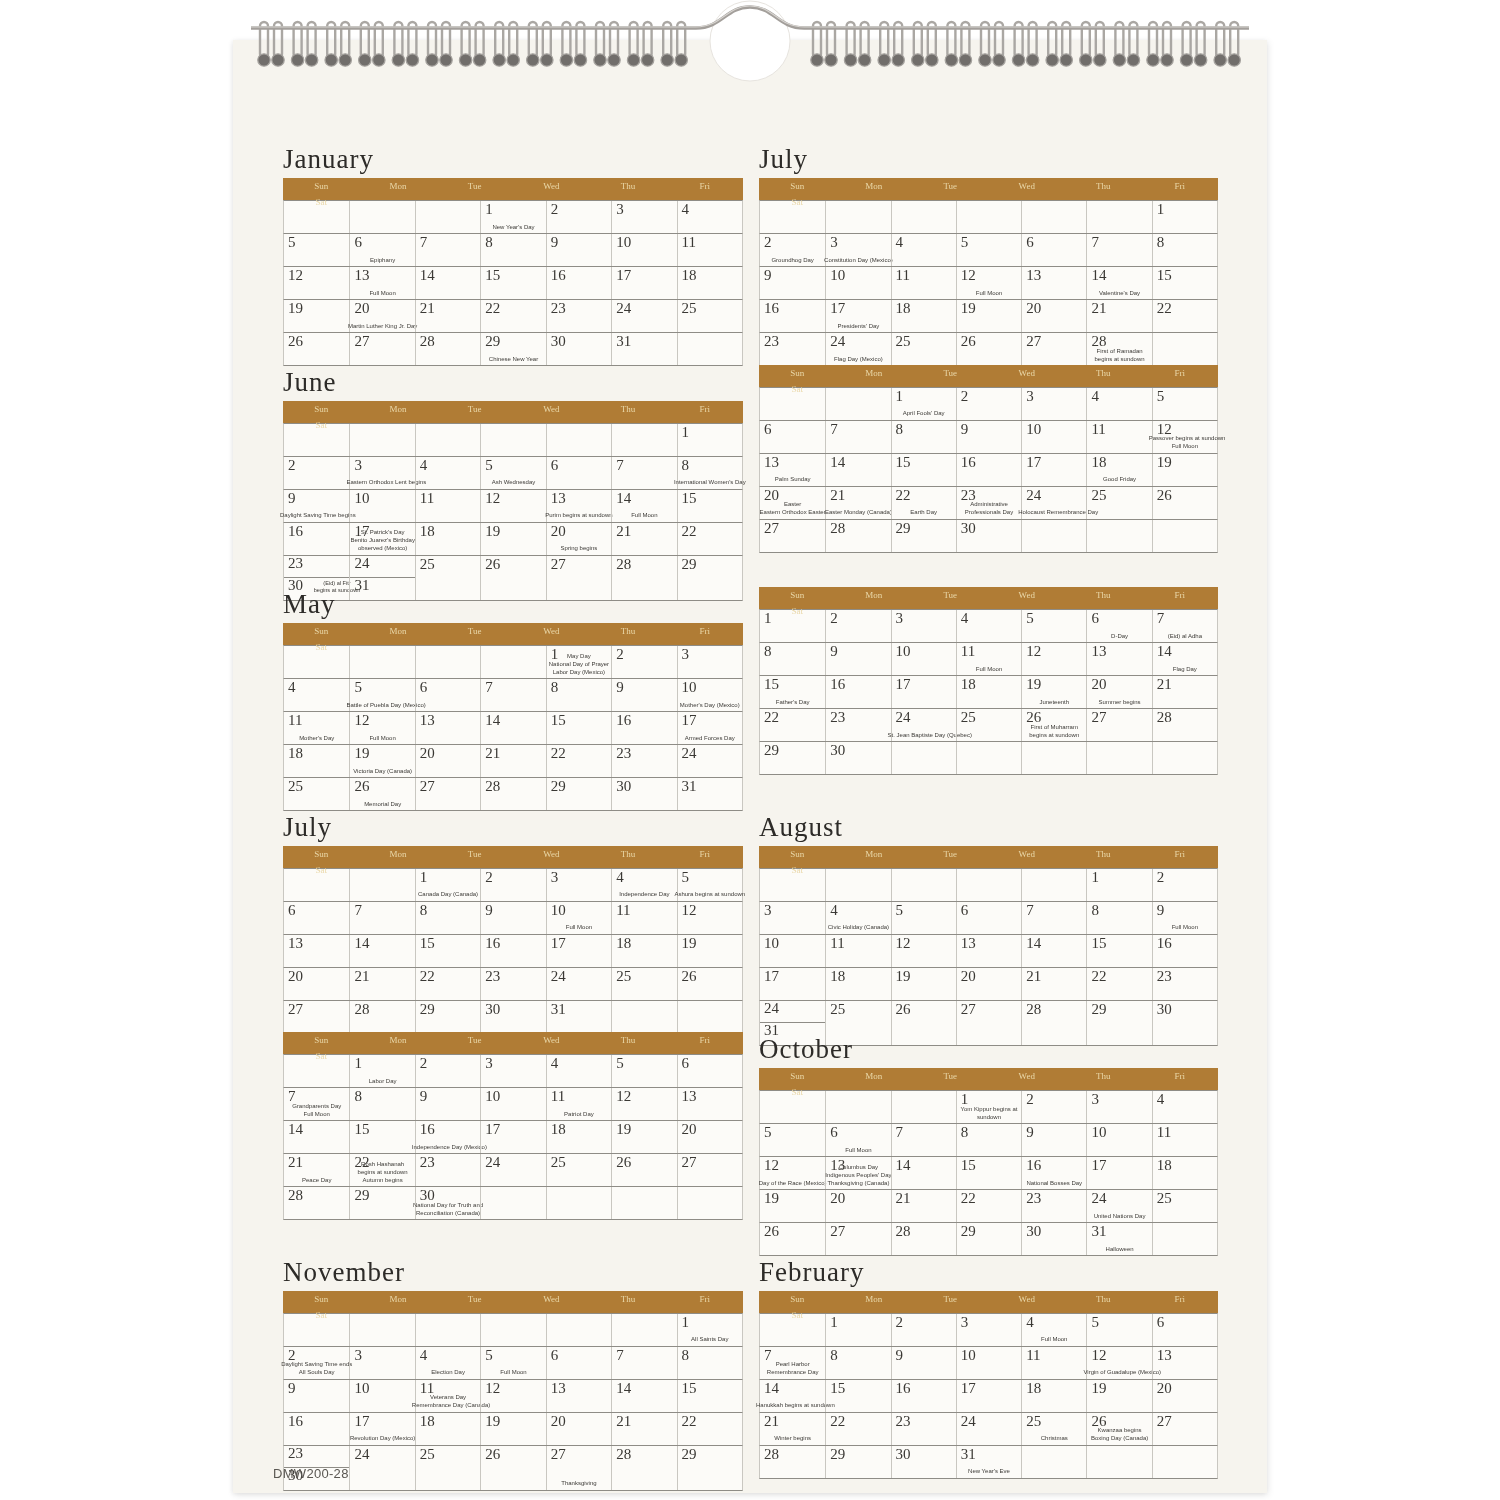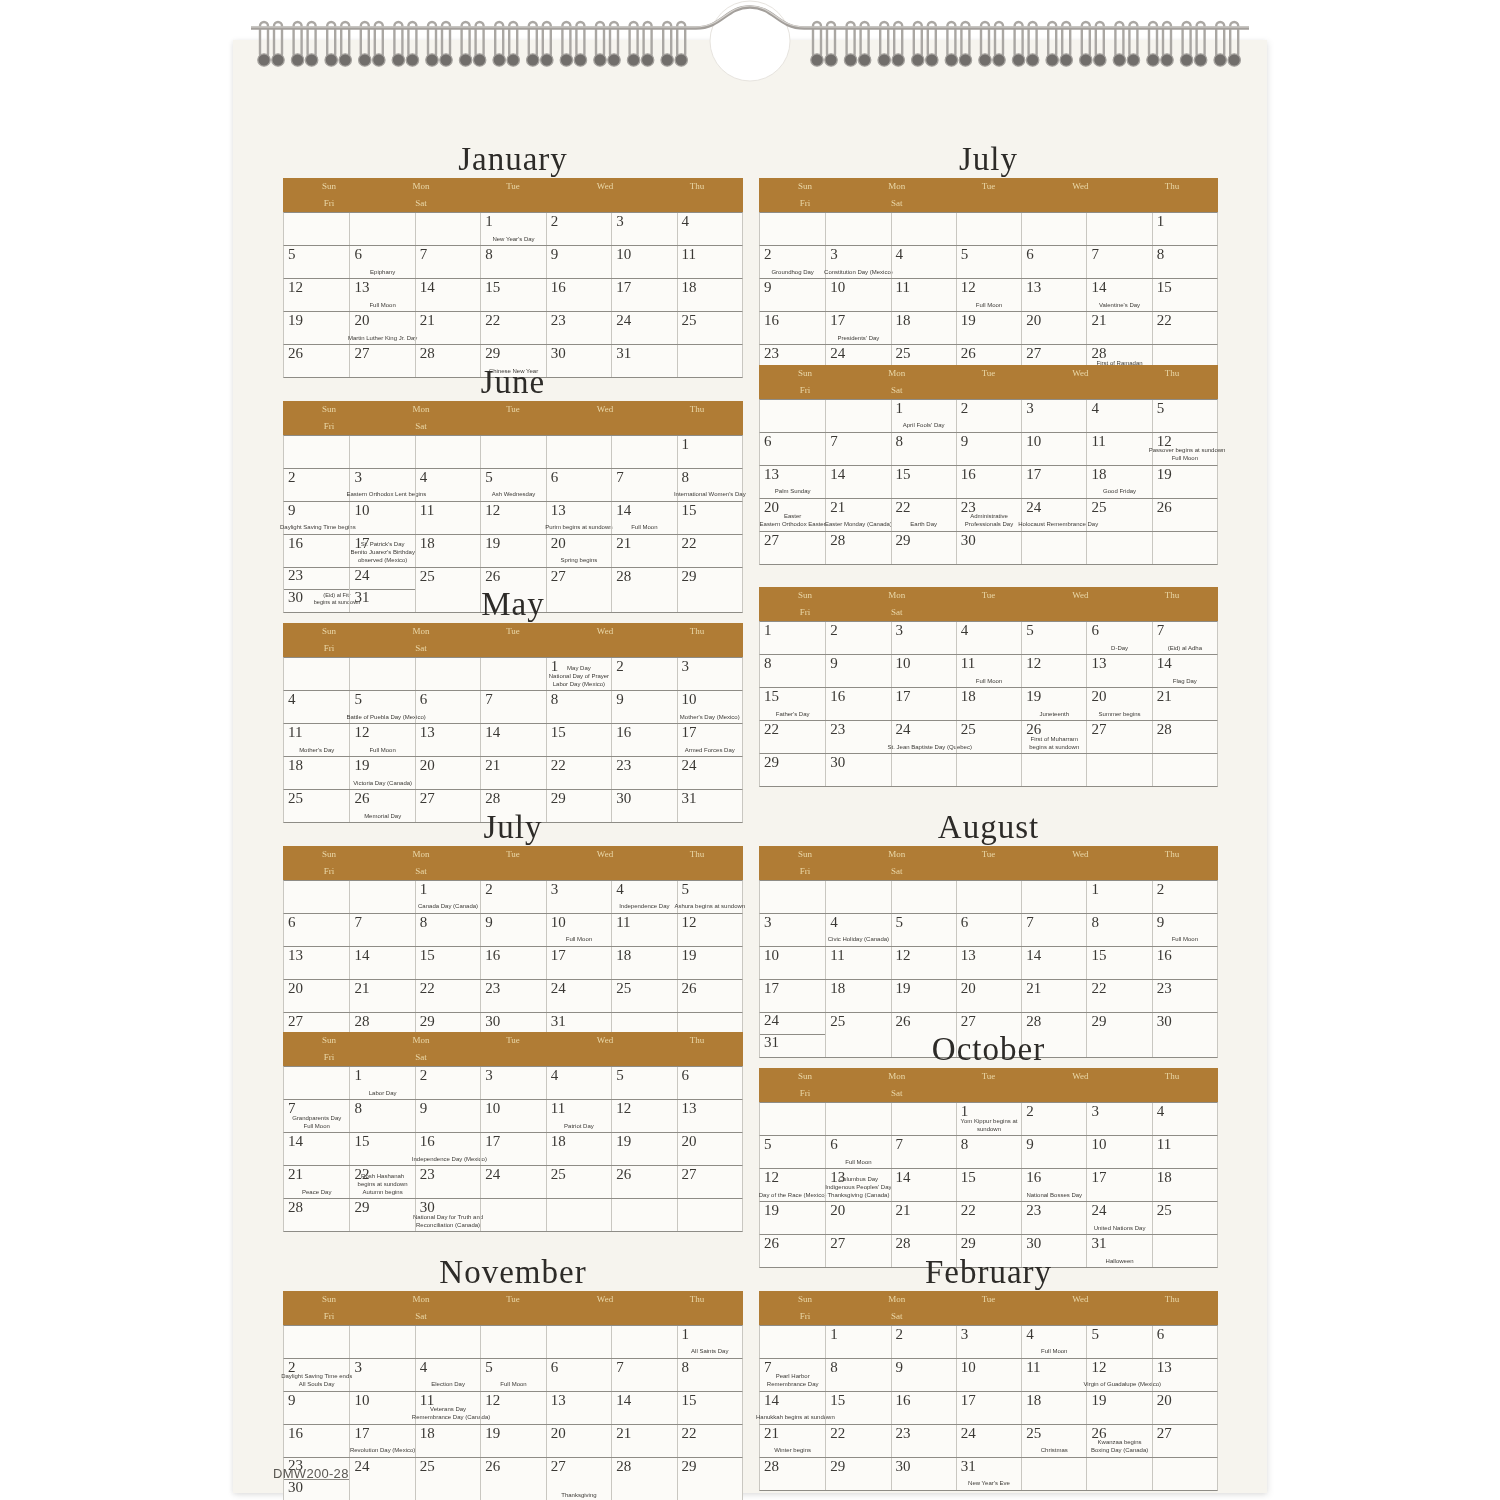--- a/index.html
+++ b/index.html
@@ -13,28 +13,28 @@
     box-shadow:1px 2px 7px rgba(0,0,0,0.10), -1px 1px 4px rgba(0,0,0,0.05);
   }
   .binding-svg{position:absolute;left:0;top:0;width:1500px;height:140px;}
   .months{
     position:absolute;left:283px;top:142px;width:935px;
     display:grid;grid-template-columns:460px 459px;column-gap:16px;
     grid-template-rows:repeat(6,222.5px);
   }
   .month-block{position:relative;}
   .mtitle{
-    height:36px;line-height:34px;text-align:center;
-    font-family:"Liberation Serif", serif;font-size:33px;letter-spacing:1px;
+    height:36px;line-height:34px;
+    font-family:"Liberation Serif", serif;font-size:27px;letter-spacing:1px;
     color:#2d2b28;
   }
   .mtable{width:100%;}
   .mhead{
-    display:grid;grid-template-columns:repeat(5,1fr);
-    background:#b07c35;height:34px;
+    display:grid;grid-template-columns:repeat(6,1fr);
+    background:#b07c35;height:22px;
   }
   .mhead .dow{
     text-align:center;font-family:"Liberation Serif", serif;
     font-size:9px;line-height:16px;color:#ead8a9;
   }
   .mrow{
     display:grid;grid-template-columns:repeat(7,1fr);
     height:32px;border-top:1.4px solid #8e8c86;
     border-left:1px solid #c9c7c1;border-right:1px solid #c9c7c1;
     background:#fcfbf8;

